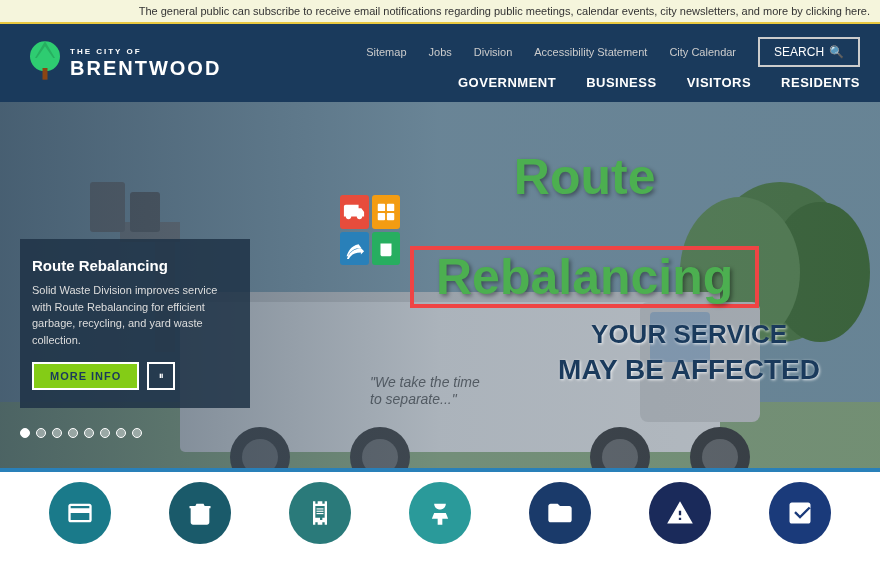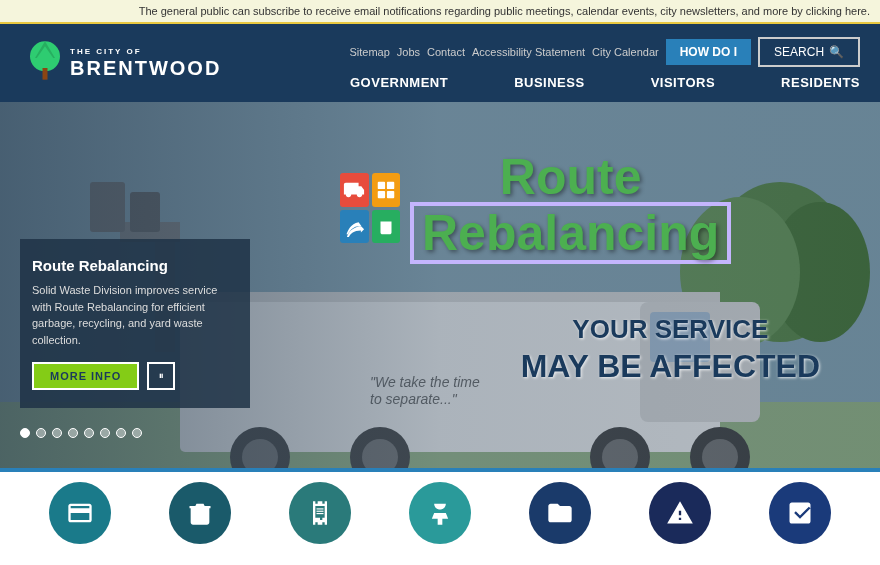--- a/index.html
+++ b/index.html
@@ -49,21 +49,21 @@
     }
     #top-nav {
       margin-left: auto;
       display: flex;
       flex-direction: column;
       align-items: flex-end;
       gap: 8px;
     }
     #top-nav-links {
       display: flex;
-      gap: 7px;
+      gap: 22px;
       align-items: center;
       justify-content: flex-end;
     }
     #top-nav-links a {
       color: #ccc;
       text-decoration: none;
       font-size: 11px;
     }
     #how-do-i-btn {
       background: #2980b9;
@@ -91,21 +91,20 @@
       gap: 30px;
       align-items: center;
     }
     #main-nav a {
       color: white;
       text-decoration: none;
       font-size: 13px;
       font-weight: bold;
       text-transform: uppercase;
       letter-spacing: 0.5px;
-      margin-left: 36px;
     }
 
     
     #hero {
       position: relative;
       height: 366px;
       overflow: hidden;
       background: #4a5a6a;
     }
     #hero-bg {
@@ -273,24 +272,23 @@
     <div id="logo-text">
       <span style="font-size:8px;letter-spacing:2px;">The City of</span>
       <span class="city-name">BRENTWOOD</span>
     </div>
   </div>
 
   <div id="top-nav">
     <div id="top-nav-links">
       <a href="#">Sitemap</a>
       <a href="#">Jobs</a>
-      <a href="#">Contact</a>
+      <a href="#">Division</a>
       <a href="#">Accessibility Statement</a>
       <a href="#">City Calendar</a>
-      <button id="how-do-i-btn">HOW DO I</button>
       <button id="search-btn">
         <span>SEARCH</span>
         <span>🔍</span>
       </button>
     </div>
     <div id="main-nav">
       <a href="#">GOVERNMENT</a>
       <a href="#">BUSINESS</a>
       <a href="#">VISITORS</a>
       <a href="#">RESIDENTS</a>
@@ -361,28 +359,28 @@
             </svg>
         </div>
         <div style="background:#27ae60; border-radius:3px; display:flex;align-items:center;justify-content:center;">
           <svg width="22" height="22" viewBox="0 0 24 24" fill="white">
               <path d="M6 19c0 1.1.9 2 2 2h8c1.1 0 2-.9 2-2V7H6v12z"></path>
             </svg>
         </div>
       </div>
       <div>
         <div style="font-size:50px; font-weight:900; color:#4caf50; line-height:1; text-shadow:2px 2px 4px rgba(0,0,0,0.4);">Route</div>
-        <div style="font-size:50px; font-weight:900; color:#4caf50; line-height:1; border:4px solid #c4b5fd; padding:2px 8px; text-shadow:2px 2px 4px rgba(0,0,0,0.4);">Rebalancing</div>
+        <div style="font-size:50px; font-weight:900; color:#4caf50; line-height:1; border:4px solid #ef4444; padding:2px 22px; text-shadow:2px 2px 4px rgba(0,0,0,0.4);margin-top:44px;">Rebalancing</div>
       </div>
     </div>
   </div>
 
   <div id="service-affected">
     <div style="font-size:26px; font-weight:900; color:#1a3a5c; text-transform:uppercase; text-shadow:1px 1px 3px rgba(255,255,255,0.8);">YOUR SERVICE</div>
-    <div style="font-size:32px; font-weight:900; color:#1a3a5c; text-transform:uppercase; text-shadow:1px 1px 3px rgba(255,255,255,0.8);">MAY BE AFFECTED</div>
+    <div style="font-size:28px; font-weight:900; color:#1a3a5c; text-transform:uppercase; text-shadow:1px 1px 3px rgba(255,255,255,0.8);">MAY BE AFFECTED</div>
   </div>
 
   <div id="slide-content">
     <div id="slide-title">Route Rebalancing</div>
     <div id="slide-desc">Solid Waste Division improves service with Route Rebalancing for efficient garbage, recycling, and yard waste collection.</div>
     <div id="slide-controls">
       <button id="more-info-btn">MORE INFO</button>
       <button id="pause-btn">⏸</button>
     </div>
   </div>

